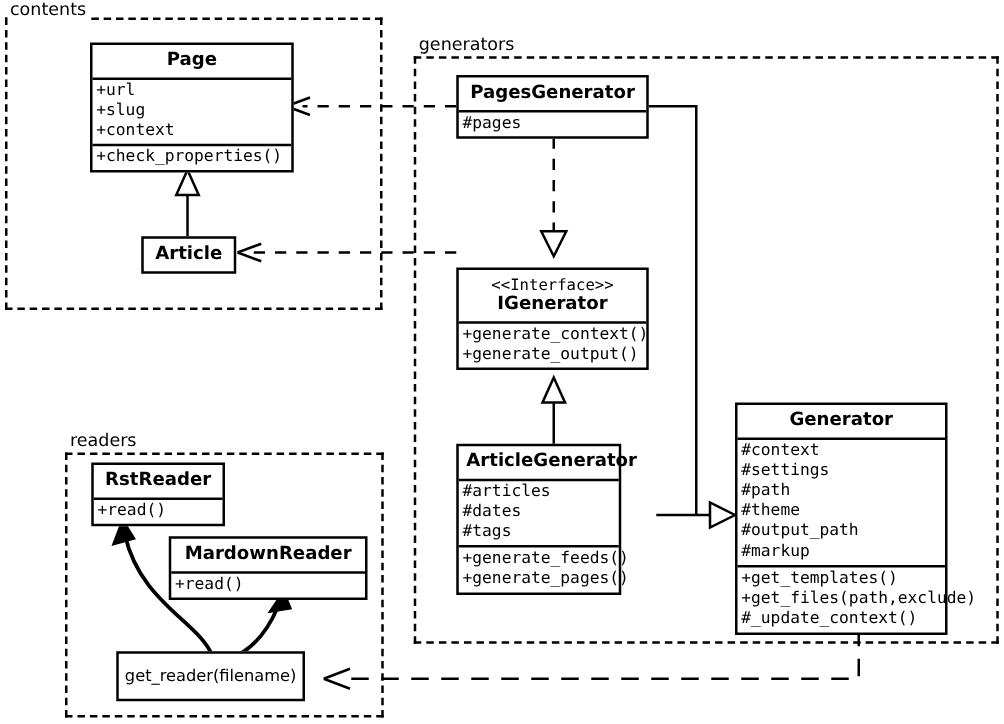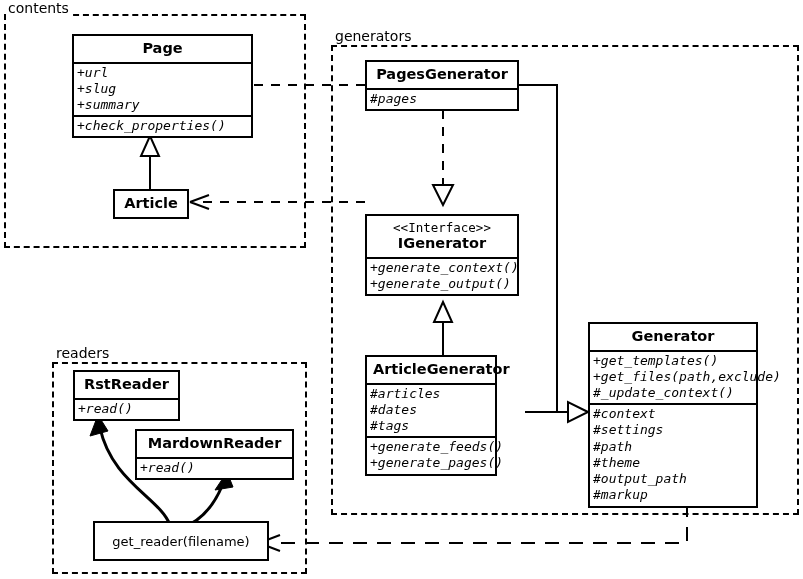--- a/index.html
+++ b/index.html
@@ -39,21 +39,20 @@
     display: block;
     font-family: "DejaVu Sans Mono", monospace;
     font-weight: normal;
     font-size: 12.5px;
     text-align: center;
     line-height: 1.2;
   }
   .uml-compartment {
     border-top: 2px solid #000;
     padding: 1px 0 2px 0;
-    font-style: italic;
   }
   .uml-compartment .row {
     font-family: "DejaVu Sans Mono", monospace;
     font-size: 13px;
     line-height: 16.2px;
     padding-left: 3px;
     white-space: pre;
     color: #000;
   }
   .plain-box {
@@ -150,26 +149,26 @@
     <path d="M687,503 L687,543 L278,543" fill="none" stroke="#000" stroke-width="2" stroke-dasharray="14,10"></path>
     <path d="M259,543 L280,535 M259,543 L280,551" fill="none" stroke="#000" stroke-width="2"></path>
 
     <path d="M170,525 C160,498 112,482 100,428" fill="none" stroke="#000" stroke-width="3"></path>
     <polygon points="98,415 90,436 108,431" fill="#000" stroke="#000" stroke-width="1"></polygon>
 
     <path d="M182,528 C198,522 212,510 222,486" fill="none" stroke="#000" stroke-width="3"></path>
     <polygon points="227,472 215,490 233,487" fill="#000" stroke="#000" stroke-width="1"></polygon>
   </svg>
 
-  <div class="uml-class" style="left:72px; top:34px; width:181px;">
+  <div class="uml-class" style="left:72px; top:34px; width:163px;">
     <div class="uml-title">Page</div>
     <div class="uml-compartment">
       <div class="row">+url</div>
       <div class="row">+slug</div>
-      <div class="row">+summary</div>
+      <div class="row">+context</div>
     </div>
     <div class="uml-compartment">
       <div class="row">+check_properties()</div>
     </div>
   </div>
 
   <div class="uml-class" style="left:113px; top:189px; width:76px;">
     <div class="uml-title">Article</div>
   </div>
 
@@ -199,46 +198,46 @@
       <div class="row">#tags</div>
     </div>
     <div class="uml-compartment">
       <div class="row">+generate_feeds()</div>
       <div class="row">+generate_pages()</div>
     </div>
   </div>
 
   <div class="uml-class" style="left:588px; top:322px; width:170px;">
     <div class="uml-title">Generator</div>
-    <div class="uml-compartment">
-      <div class="row">+get_templates()</div>
-      <div class="row">+get_files(path,exclude)</div>
-      <div class="row">#_update_context()</div>
-    </div>
     <div class="uml-compartment">
       <div class="row">#context</div>
       <div class="row">#settings</div>
       <div class="row">#path</div>
       <div class="row">#theme</div>
       <div class="row">#output_path</div>
       <div class="row">#markup</div>
     </div>
+    <div class="uml-compartment">
+      <div class="row">+get_templates()</div>
+      <div class="row">+get_files(path,exclude)</div>
+      <div class="row">#_update_context()</div>
+    </div>
   </div>
 
   <div class="uml-class" style="left:73px; top:370px; width:107px;">
     <div class="uml-title">RstReader</div>
     <div class="uml-compartment">
       <div class="row">+read()</div>
     </div>
   </div>
 
   <div class="uml-class" style="left:135px; top:429px; width:159px;">
     <div class="uml-title">MardownReader</div>
     <div class="uml-compartment">
       <div class="row">+read()</div>
     </div>
   </div>
 
-  <div class="plain-box" style="left:93px; top:521px; width:176px; height:40px;">
+  <div class="plain-box" style="left:93px; top:521px; width:151px; height:40px;">
     <span class="label">get_reader(filename)</span>
   </div>
 
 </div>
 
 </body></html>

